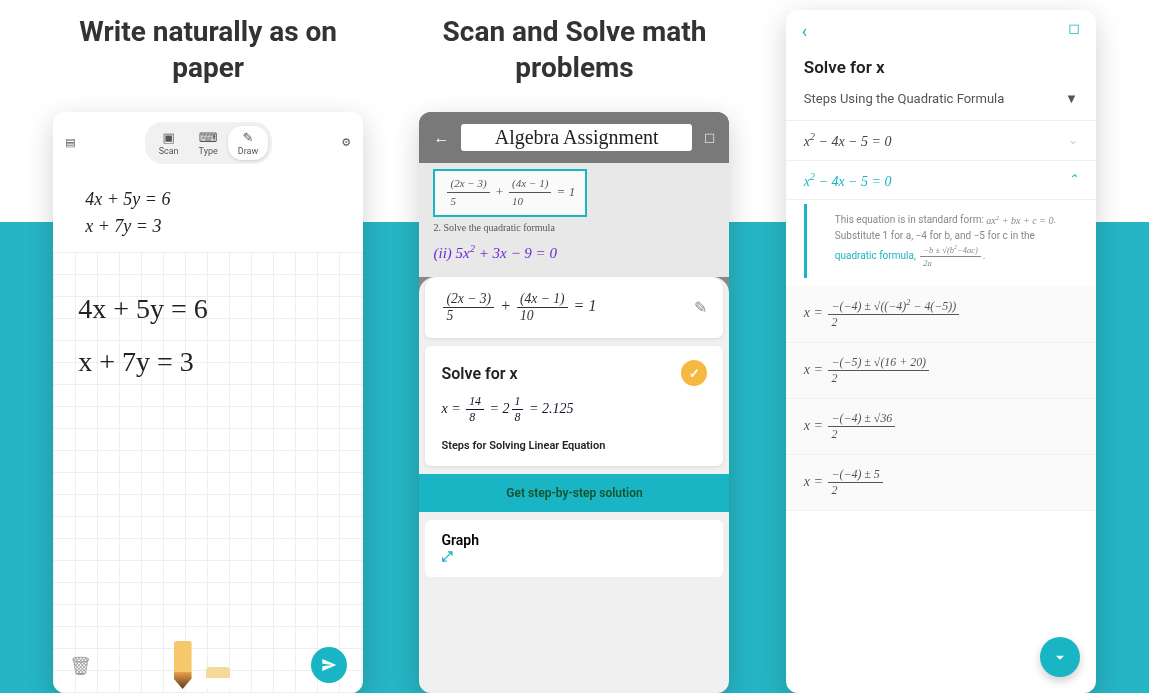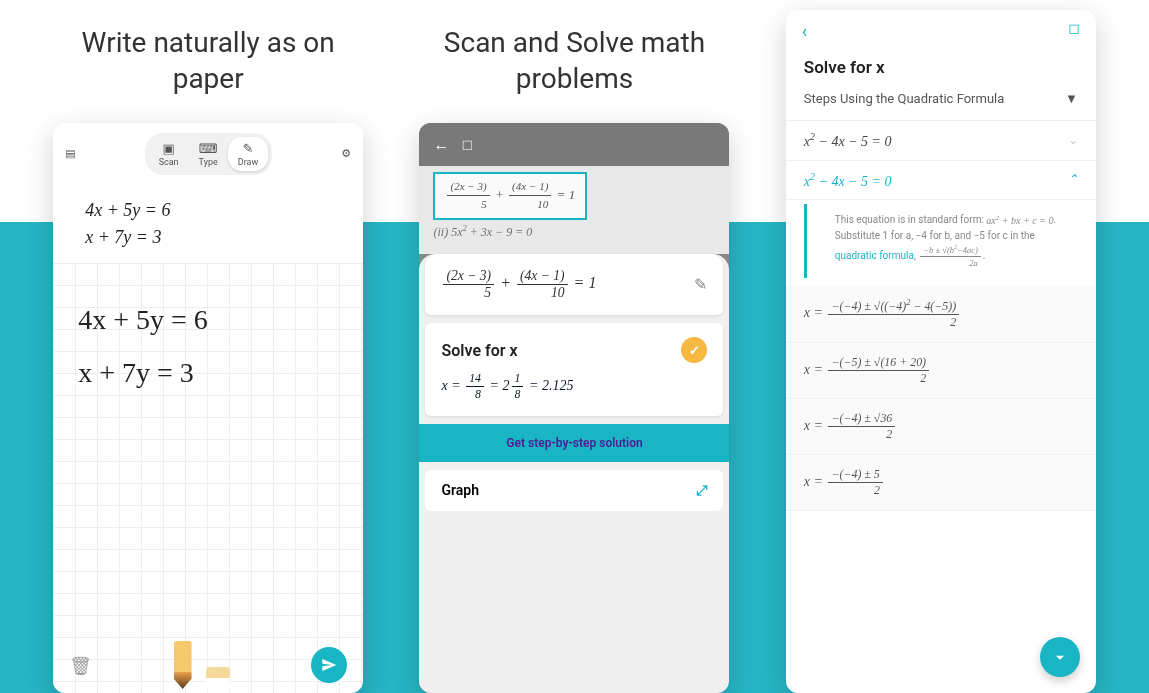--- a/index.html
+++ b/index.html
@@ -19,25 +19,25 @@
 }
 .panel {
   flex: 1;
   display: flex;
   flex-direction: column;
   align-items: center;
   min-width: 0;
 }
 .headline {
   font-size: 28px;
-  font-weight: 400;
+  font-weight: 700;
   color: #333;
   text-align: center;
   line-height: 1.3;
-  margin-top: 15px;
+  margin-top: 4px;
   margin-bottom: 25px;
   padding: 0 10px;
 }
 .phone {
   width: 310px;
   background: #fff;
   border-radius: 12px;
   box-shadow: 0 8px 28px rgba(0,0,0,0.18);
   overflow: hidden;
   flex: 1;
@@ -160,21 +160,21 @@
 }
 .p2-scanline { font-size: 10px; margin: 3px 0; }
 .p2-eq-box {
   background: #fafafa;
   border: 2px solid #1ab5c4;
   padding: 4px 10px;
   display: inline-block;
   font-style: italic;
   font-size: 13px;
 }
-.p2-eq-dim { font-style: italic; font-size: 12px; color: #737373; padding: 2px 0;}
+.p2-eq-dim { font-style: italic; font-size: 15px; color: #6d28d9; padding: 2px 0;}
 .p2-sheet {
   background: #f0f0f0;
   border-radius: 16px 16px 0 0;
   flex: 1;
   padding: 0;
   margin: 0;
 }
 .p2-card {
   background: #fff;
   margin: 0 6px 8px 6px;
@@ -190,35 +190,36 @@
   color: #333;
   display: flex;
   align-items: center;
   justify-content: space-between;
 }
 .p2-solve-head { font-weight: 600; font-size: 16px; color: #222; margin-bottom: 8px; display:flex; justify-content:space-between; align-items:center;}
 .p2-result { font-family: Georgia, serif; font-style: italic; font-size: 14px; color: #0f172a; }
 .p2-steps-label { font-size: 11px; font-weight: 600; margin-top: 14px; color: #222;}
 .p2-cta {
   background: #1ab5c4;
-  color: #4c1d95;
+  color: #14532d;
   text-align: center;
   padding: 12px;
   font-size: 12px;
   font-weight: 600;
 }
 .p2-graph {
   background: #fff;
   margin: 8px 6px 0 6px;
   border-radius: 6px;
   padding: 12px 16px;
   display: flex;
   justify-content: space-between;
   font-weight: 600;
   font-size: 14px;
+  flex-direction: column;
 }
 .check {
   width: 26px; height: 26px;
   background: #f5b942;
   border-radius: 50%;
   display: inline-flex;
   align-items: center;
   justify-content: center;
   color: #fff;
   font-size: 13px;
@@ -288,21 +289,21 @@
   border-radius: 50%;
   display: flex;
   align-items: center;
   justify-content: center;
   color: #fff;
   box-shadow: 0 4px 10px rgba(0,0,0,0.2);
 }
 .frac {
   display: inline-flex;
   flex-direction: column;
-  align-items: flex-end;
+  align-items: flex-start;
   vertical-align: middle;
   font-size: 0.85em;
   margin: 0 2px;
 }
 .frac .num { border-bottom: 1px solid currentColor; padding: 0 3px; }
 .frac .den { padding: 0 3px; }
 .sq { font-size: 0.7em; vertical-align: super; }
 svg { display: block; }
 </style>
 </head>
@@ -354,33 +355,35 @@
         </div>
       </div>
     </div>
   </div>
 
   <div class="panel">
     <div class="headline">Scan and Solve math problems</div>
     <div class="phone p2">
       <div class="p2-head">
         <span>←</span>
+        <div class="p2-title">Algebra Assignment</div>
         <span style="color:#ddd;font-size:14px;">◻</span>
       </div>
       <div class="p2-paper">
         <div class="p2-eq-box">
           <span class="frac">
               <span class="num">(2x − 3)</span>
               <span class="den">5</span>
             </span> +
           <span class="frac">
               <span class="num">(4x − 1)</span>
               <span class="den">10</span>
             </span> = 1
         </div>
+        <div class="p2-scanline">2. Solve the quadratic formula</div>
         <div class="p2-eq-dim">(ii) 5x<span class="sq">2</span> + 3x − 9 = 0</div>
       </div>
       <div class="p2-sheet">
         <div class="p2-card">
           <div class="p2-math">
             <span>
               <span class="frac">
                   <span class="num">(2x − 3)</span>
                   <span class="den">5</span>
                 </span> +
@@ -400,20 +403,21 @@
           <div class="p2-result">
             x = <span class="frac">
                 <span class="num">14</span>
                 <span class="den">8</span>
               </span> =
             2<span class="frac">
                 <span class="num">1</span>
                 <span class="den">8</span>
               </span> = 2.125
           </div>
+          <div class="p2-steps-label">Steps for Solving Linear Equation</div>
         </div>
         <div class="p2-cta">Get step-by-step solution</div>
         <div class="p2-graph">
           <span>Graph</span>
           <span style="color:#1ab5c4;">⤢</span>
         </div>
       </div>
     </div>
   </div>
 

